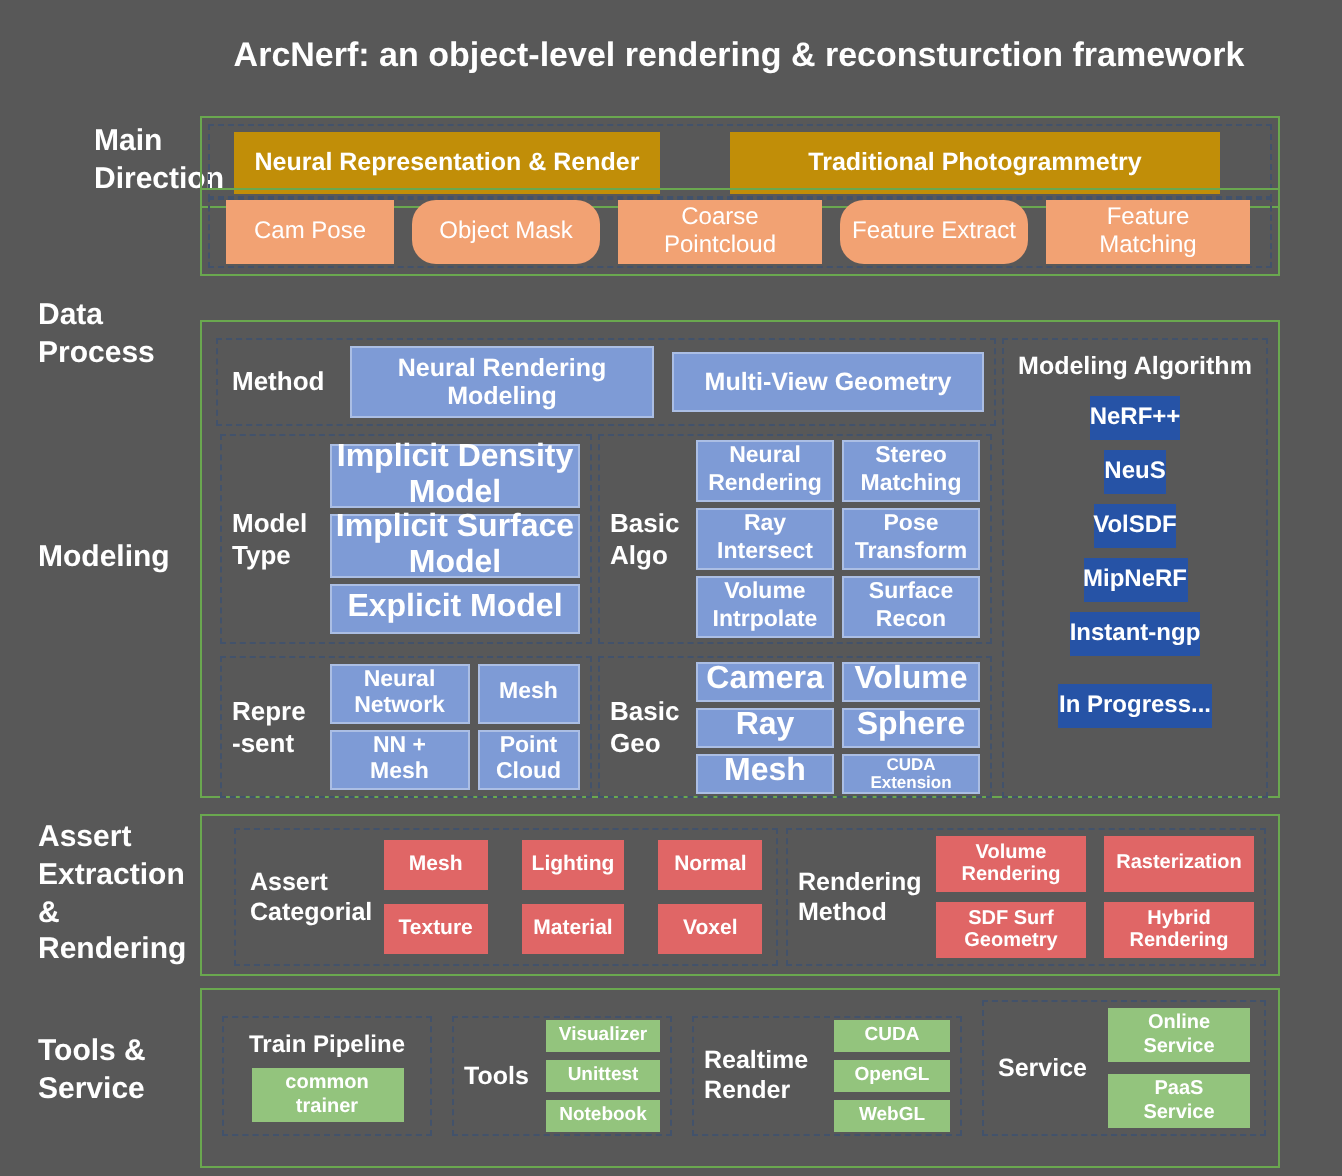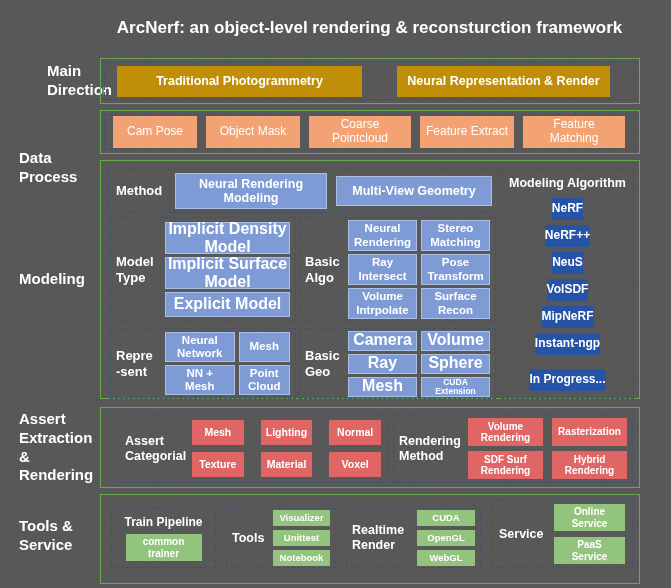--- a/index.html
+++ b/index.html
@@ -50,24 +50,24 @@
   .grp-label {
     color: #fff; font-weight: bold; font-size: 13px; line-height: 1.2;
     white-space: pre-line; flex: none;
   }
   
   .row-main { top: 58px; height: 46px; }
   .row-main .dash { inset: 3px; display: flex; align-items: center; gap: 35px; padding-left: 12px; }
   .btn-main1 { width: 213px; height: 31px; font-size: 12.5px; }
   .btn-main2 { width: 245px; height: 31px; font-size: 12.5px; }
   
-  .row-data { top: 110px; height: 44px; }
+  .row-data { top: 94px; height: 44px; }
   .row-data .dash { inset: 3px; display: flex; align-items: center; gap: 9px; padding: 0 8px; }
   .row-data .btn { height: 32px; font-size: 12px; }
-  .w84 { width: 84px; } .w94 { width: 94px; } .w102 { width: 102px; }
+  .w84 { width: 84px; } .w94 { width: 94px; border-radius: 12px; } .w102 { width: 102px; }
   
   .row-model { top: 160px; height: 239px; }
   .g-method { left: 7px; top: 8px; width: 390px; height: 44px; display: flex; align-items: center; gap: 9px; padding-left: 7px; }
   .g-method .grp-label { width: 50px; }
   .btn-nrm { width: 152px; height: 36px; font-size: 12.5px; }
   .btn-mvg { width: 156px; height: 30px; font-size: 12.5px; }
   .g-modeltype { left: 9px; top: 56px; width: 186px; height: 105px; display: flex; align-items: center; gap: 5px; padding: 4px 5px; }
   .g-modeltype .grp-label { width: 44px; }
   .vcol { flex: 1; display: flex; flex-direction: column; gap: 3px; justify-content: center; height: 100%; }
   .g-modeltype .btn { font-size: 16px; }
@@ -135,22 +135,22 @@
 Process</div>
   <div class="side-label sl-model">Modeling</div>
   <div class="side-label sl-assert">Assert
 Extraction &amp;
 Rendering</div>
   <div class="side-label sl-tools">Tools &amp;
 Service</div>
 
   <div class="row row-main">
     <div class="dash">
+      <div class="btn gold btn-main1">Neural Representation &amp; Render</div>
       <div class="btn gold btn-main2">Traditional Photogrammetry</div>
-      <div class="btn gold btn-main1">Neural Representation &amp; Render</div>
     </div>
   </div>
 
   <div class="row row-data">
     <div class="dash">
       <div class="btn orange w84">Cam Pose</div>
       <div class="btn orange w94">Object Mask</div>
       <div class="btn orange w102">Coarse
 Pointcloud</div>
       <div class="btn orange w94">Feature Extract</div>
@@ -222,21 +222,20 @@
         <div class="btn lblue">Ray</div>
         <div class="btn lblue">Sphere</div>
         <div class="btn lblue">Mesh</div>
         <div class="btn lblue xs">CUDA
 Extension</div>
       </div>
     </div>
 
     <div class="dash g-algo">
       <div class="grp-label">Modeling Algorithm</div>
-      <div class="btn dblue">NeRF</div>
       <div class="btn dblue">NeRF++</div>
       <div class="btn dblue">NeuS</div>
       <div class="btn dblue">VolSDF</div>
       <div class="btn dblue">MipNeRF</div>
       <div class="btn dblue">Instant-ngp</div>
       <div class="btn dblue btn-progress">In Progress...</div>
     </div>
   </div>
 
   <div class="row row-assert">
@@ -255,21 +254,21 @@
     </div>
 
     <div class="dash g-rmeth">
       <div class="grp-label">Rendering
 Method</div>
       <div class="grid2">
         <div class="btn red">Volume
 Rendering</div>
         <div class="btn red">Rasterization</div>
         <div class="btn red">SDF Surf
-Rendering</div>
+Geometry</div>
         <div class="btn red">Hybrid
 Rendering</div>
       </div>
     </div>
   </div>
 
   <div class="row row-tools">
 
     <div class="dash g-train">
       <div class="grp-label">Train Pipeline</div>

